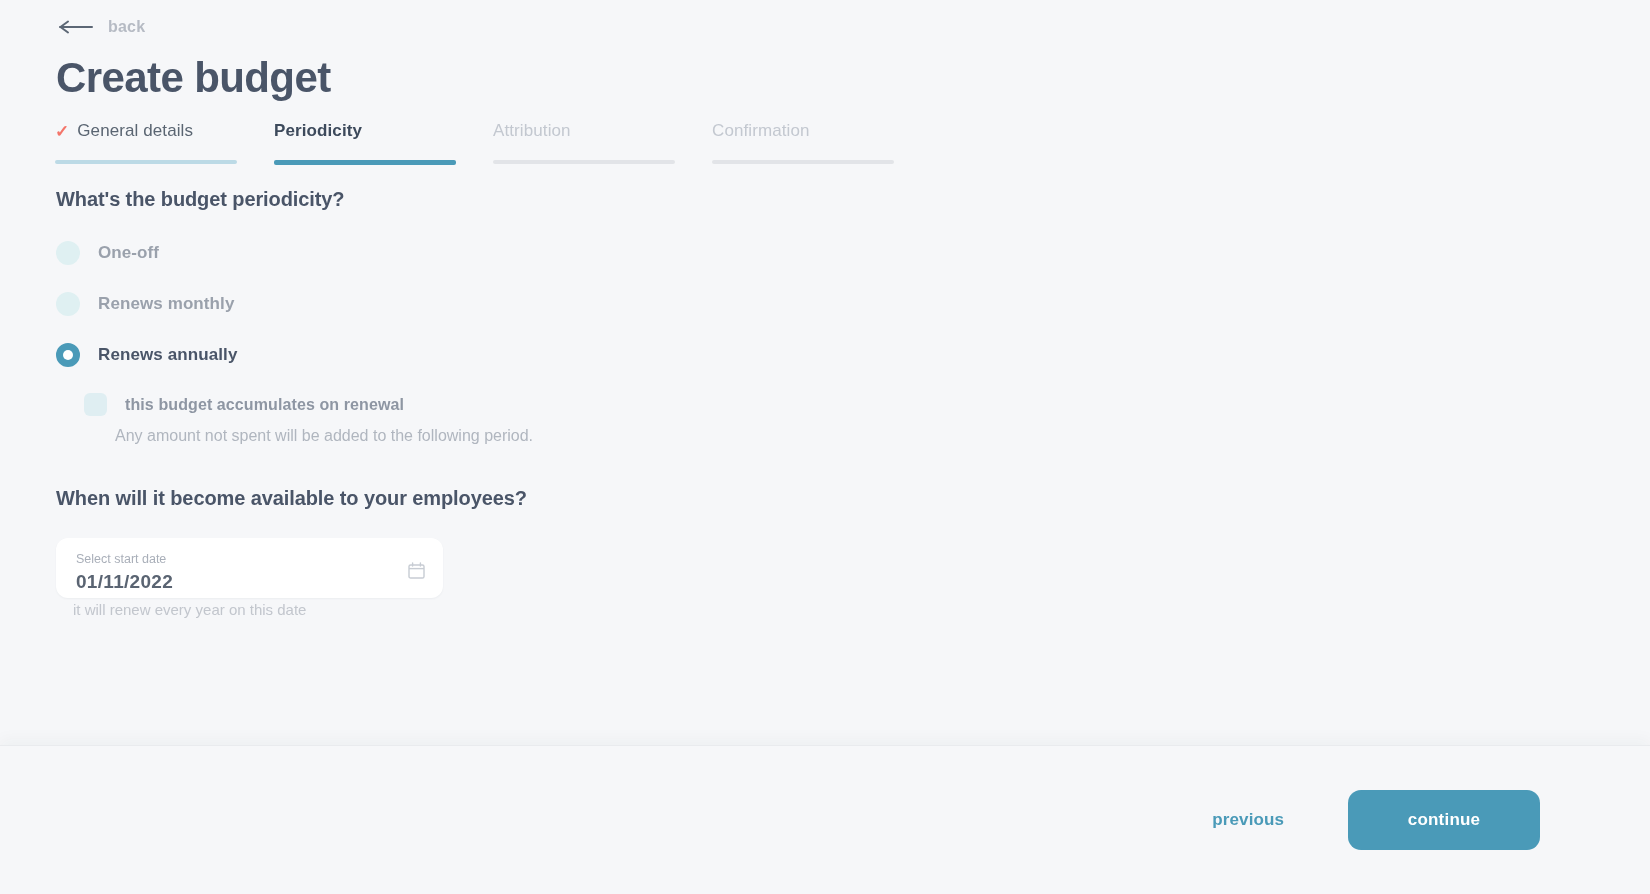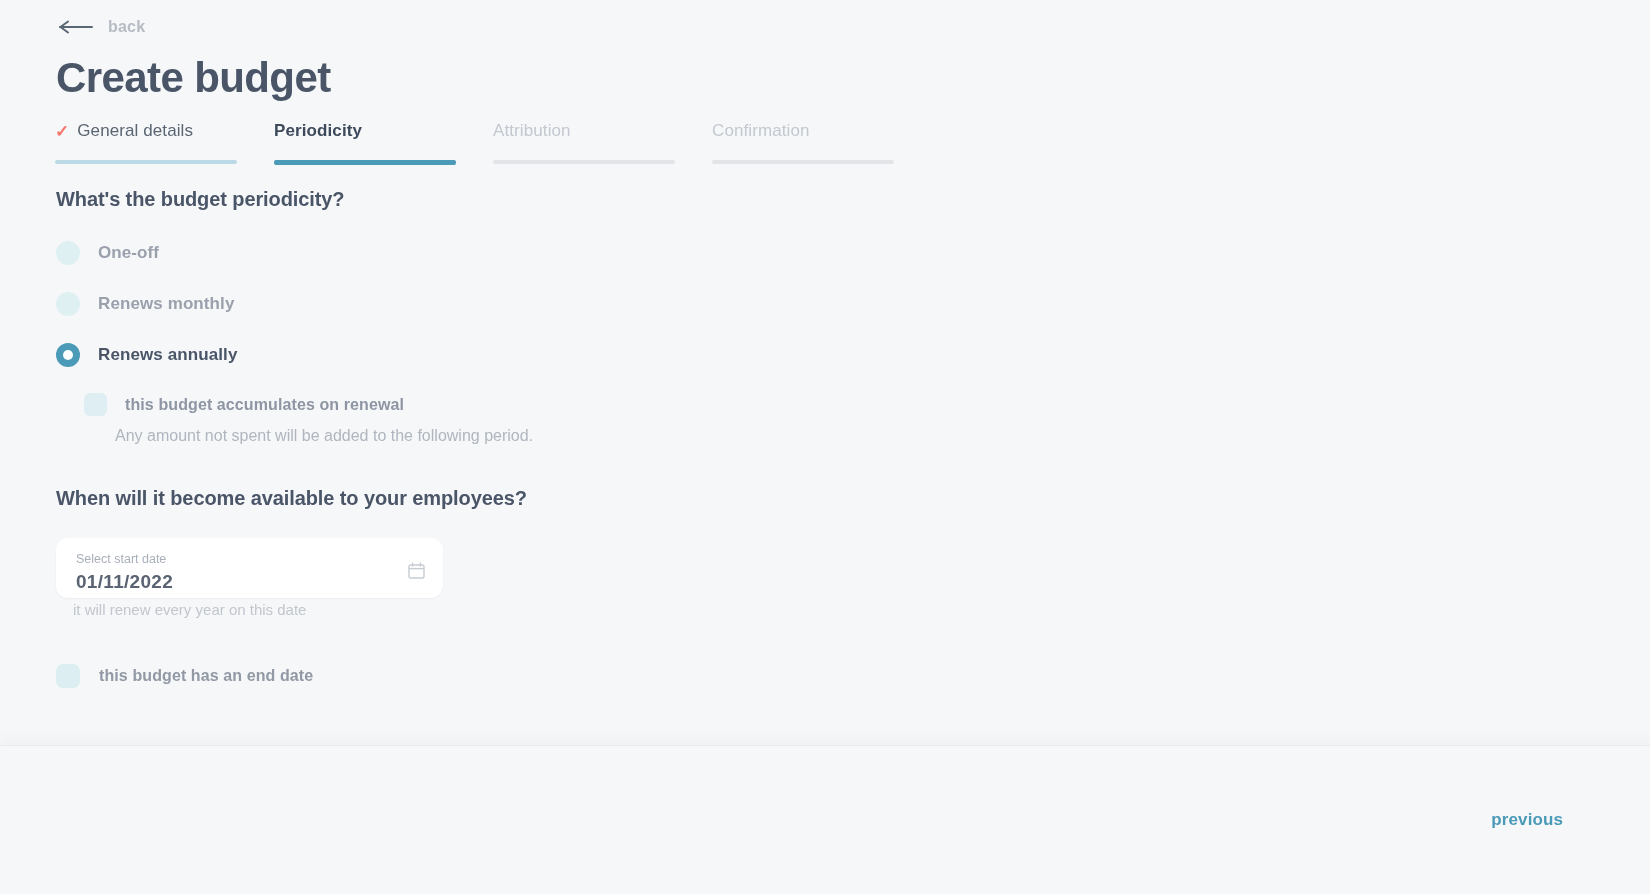--- a/index.html
+++ b/index.html
@@ -269,21 +269,21 @@
     left: 0;
     right: 0;
     bottom: 0;
     height: 149px;
     background: #f6f7f9;
     border-top: 1px solid #e9ebee;
     box-shadow: 0 -6px 14px rgba(35,45,65,.035);
     display: flex;
     align-items: center;
     justify-content: flex-end;
-    padding-right: 83px;
+    padding-right: 110px;
     box-sizing: border-box;
     gap: 60px;
   }
   .btn-previous {
     font-size: 17px;
     font-weight: 700;
     color: #4a9ab8;
     background: none;
     border: none;
     cursor: pointer;
@@ -386,24 +386,21 @@
       <svg width="17" height="17" viewBox="0 0 17 17">
         <rect x="1" y="3" width="15" height="13" rx="1.6" fill="none" stroke="#c7ccd3" stroke-width="1.4"></rect>
         <line x1="1" y1="6.6" x2="16" y2="6.6" stroke="#c7ccd3" stroke-width="1.4"></line>
         <line x1="4.6" y1="1" x2="4.6" y2="4" stroke="#c7ccd3" stroke-width="1.4" stroke-linecap="round"></line>
         <line x1="12.4" y1="1" x2="12.4" y2="4" stroke="#c7ccd3" stroke-width="1.4" stroke-linecap="round"></line>
       </svg>
     </span>
   </div>
   <div class="date-help">it will renew every year on this date</div>
 
-  <div class="end-date-row">
-    <span class="checkbox"></span>
-    <span class="check-label">this budget has an end date</span>
-  </div>
 
   <div class="content-fade"></div>
 
   <div class="footer">
     <button class="btn-previous">previous</button>
+    <button class="btn-continue">continue</button>
   </div>
 
 </div>
 
 </body></html>

